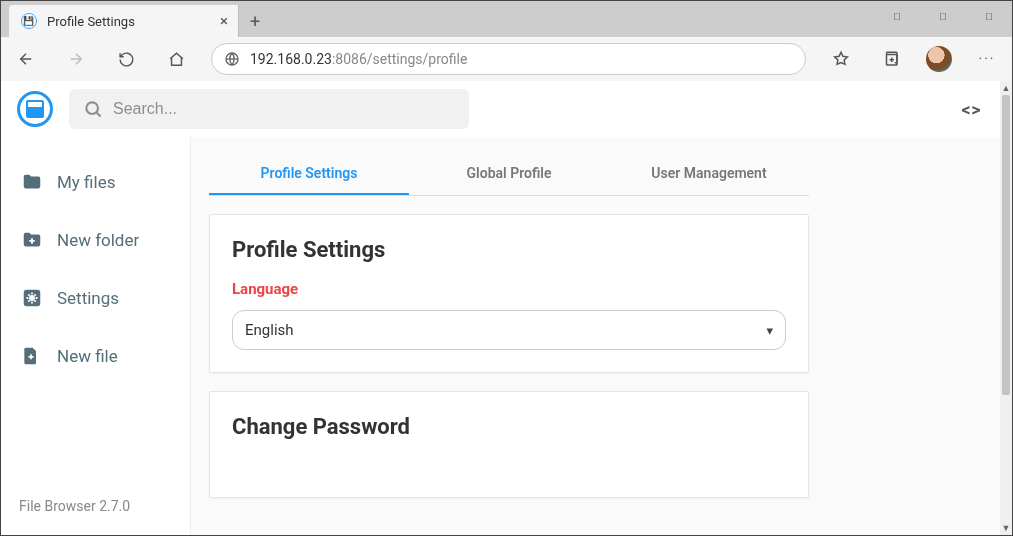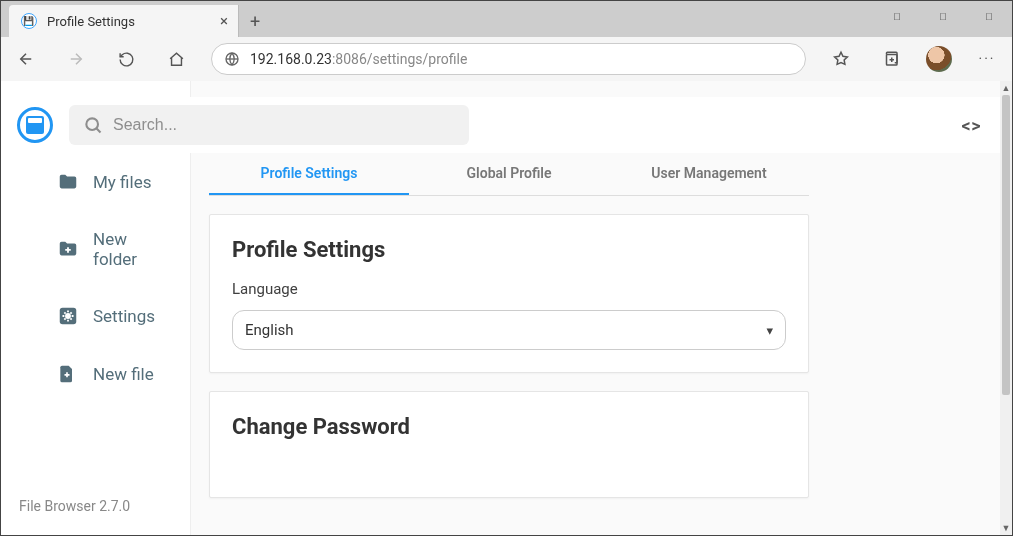--- a/index.html
+++ b/index.html
@@ -65,21 +65,21 @@
   .url-bar .ip { color:#333; }
   .avatar { width:26px; height:26px; border-radius:50%; background: radial-gradient(circle at 40% 35%, #eec6a7 0 35%, #7a4e2a 36% 65%, #5e6b4e 66% 100%); cursor:pointer; }
 
   
   .app-area {
     position: relative;
     display:flex; height: calc(100% - 36px - 44px);
     background:#fff;
   }
   .app-header {
-    position: absolute; top:16px; left:0; right:12px;
+    position: absolute; top:0; left:0; right:12px;
     height:56px; display:flex; align-items:center; padding:0 16px; gap:16px;
     background:#fff;
   }
   .logo-circle {
     width:36px; height:36px; border-radius:50%;
     border:3px solid #2196f3; display:flex;align-items:center;justify-content:center;
   }
   .logo-inner { width:18px;height:18px;border-radius:2px;background:#2196f3; position:relative; }
   .logo-inner::after { content:""; position:absolute; top:2px;left:2px;right:2px;height:5px;background:#fff;border-radius:1px; }
   .search-wrap {
@@ -92,21 +92,20 @@
   .shell-action { margin-left:auto; width:28px;height:28px; display:flex;align-items:center;justify-content:center; color:#555; font-weight:600; letter-spacing:-3px; cursor:pointer; }
 
   .sidebar {
     width: 190px; padding-top:72px; border-right:1px solid #eee;
     display:flex; flex-direction:column;
   }
   .nav-item {
     display:flex; align-items:center; gap:14px;
     padding: 18px 20px; font-size:17px; color:#546e7a;
     cursor:pointer;
-    margin-left:36px;
   }
   .nav-icon { width:22px; color:#546e7a; }
   .footer {
     margin-top:auto; padding:0 18px 18px; font-size:14px; color:#888; line-height:1.4;
   }
 
   .main {
     flex:1; padding:72px 18px 0 18px; overflow:hidden;
     background:#fafafa;
   }
@@ -116,21 +115,21 @@
     font-size:14px; font-weight:600; color:#777; cursor:pointer;
   }
   .page-tab.active { color:#2196f3; border-bottom:2px solid #2196f3; }
 
   .card {
     width:600px; background:#fff; border:1px solid #e5e5e5; border-radius:2px;
     margin-top:18px; padding:22px 22px;
     box-shadow:0 1px 2px rgba(0,0,0,.04);
   }
   .card h2 { font-size:22px; font-weight:700; color:#333; margin-bottom:18px; }
-  .field-label { font-size:15px; font-weight:400; color:#404040; margin:10px 0 12px; }
+  .field-label { font-size:15px; font-weight:700; color:#ef4444; margin:10px 0 12px; }
   .select-like {
     width:100%; height:40px; border:1px solid #ccc; border-radius:12px;
     display:flex; align-items:center; justify-content:space-between; padding:0 12px;
     font-size:15px; color:#333; cursor:pointer;
   }
   .select-like .chev { font-size:13px; color:#444; }
   .actions { display:flex; justify-content:flex-end; margin-top:40px; }
   .btn-flat {
     background:none; border:none; color:#2196f3; font-size:15px; font-weight:600;
     letter-spacing:.5px; cursor:pointer; padding:6px 4px;

